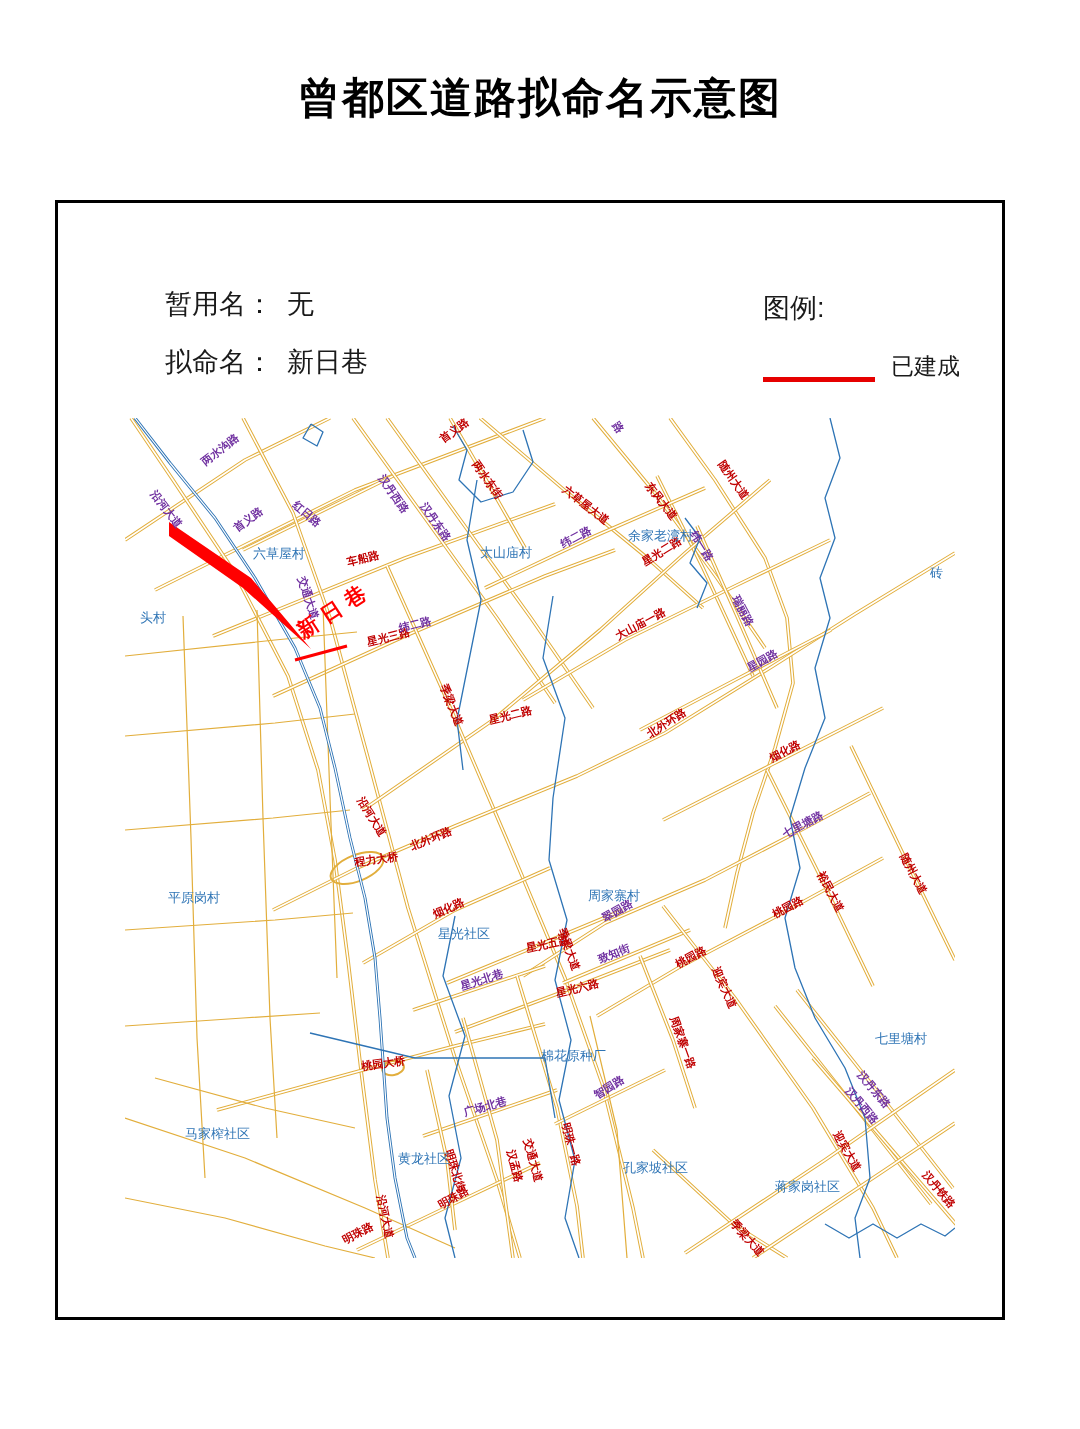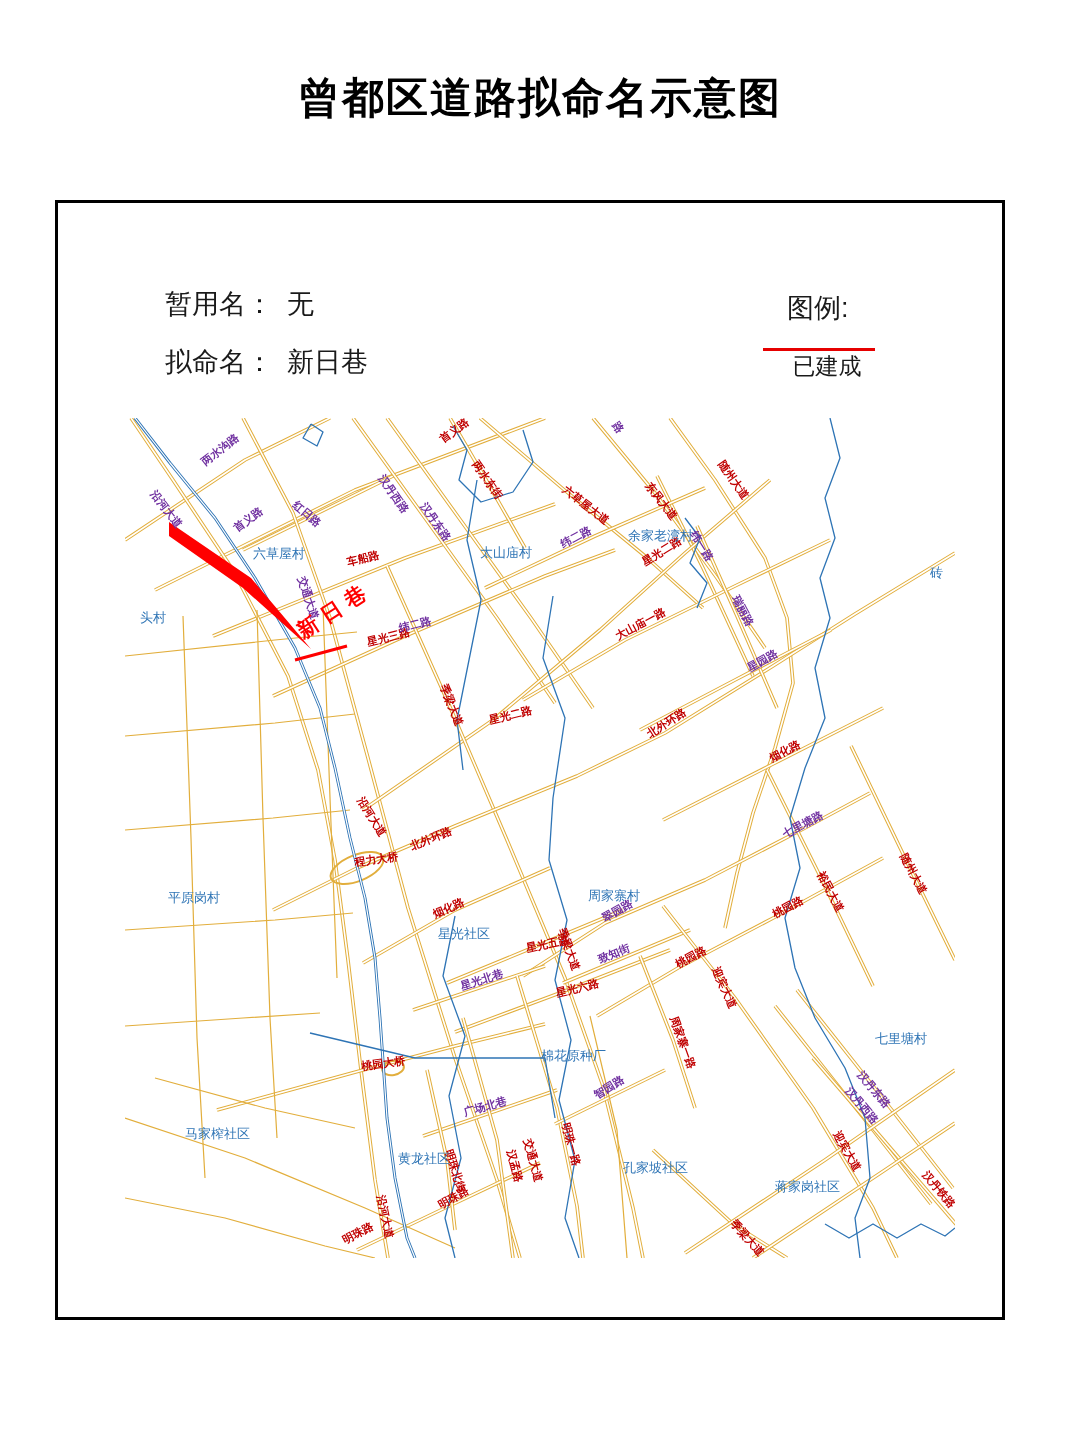--- a/index.html
+++ b/index.html
@@ -7,22 +7,22 @@
         font-family:"Liberation Sans",sans-serif;}
   #title{position:absolute;left:0;top:70px;width:100%;text-align:center;
          font-size:42px;font-weight:900;color:#000;letter-spacing:2px;}
   #frame{position:absolute;left:55px;top:200px;width:950px;height:1120px;
          border:3px solid #000;box-sizing:border-box;background:#fff;}
   .info{position:absolute;left:165px;font-size:27px;color:#1a1a1a;}
   .info .lab{margin-right:14px;text-align:center;}
   #info-temp{top:286px;}
   #info-proposed{top:344px;}
   #legend{position:absolute;left:763px;top:290px;}
-  #legend-title{font-size:27px;color:#1a1a1a;margin-bottom:22px;margin-left:24px;}
-  .legend-row{display:flex;align-items:center;height:34px;margin-bottom:14px;flex-direction:column;}
+  #legend-title{font-size:27px;color:#1a1a1a;margin-bottom:22px;}
+  .legend-row{display:flex;align-items:flex-end;height:34px;margin-bottom:14px;}
   .swatch{width:112px;height:5px;margin-right:16px;}
   .swatch.solid{background:#e60000;}
   .swatch.dashed{background:repeating-linear-gradient(90deg,#e60000 0 16px,transparent 16px 27px);}
   .legend-row span{font-size:23px;color:#1a1a1a;}
   #map-canvas{position:absolute;left:125px;top:418px;background:#fff;overflow:hidden;}
   text{font-family:"Liberation Sans",sans-serif;}
   .lp{fill:#7030A0;font-weight:bold;}
   .lr{fill:#C00000;font-weight:bold;}
   .lb{fill:#2E74B5;}
   .lh{fill:#FF0000;font-weight:bold;letter-spacing:7px;}

